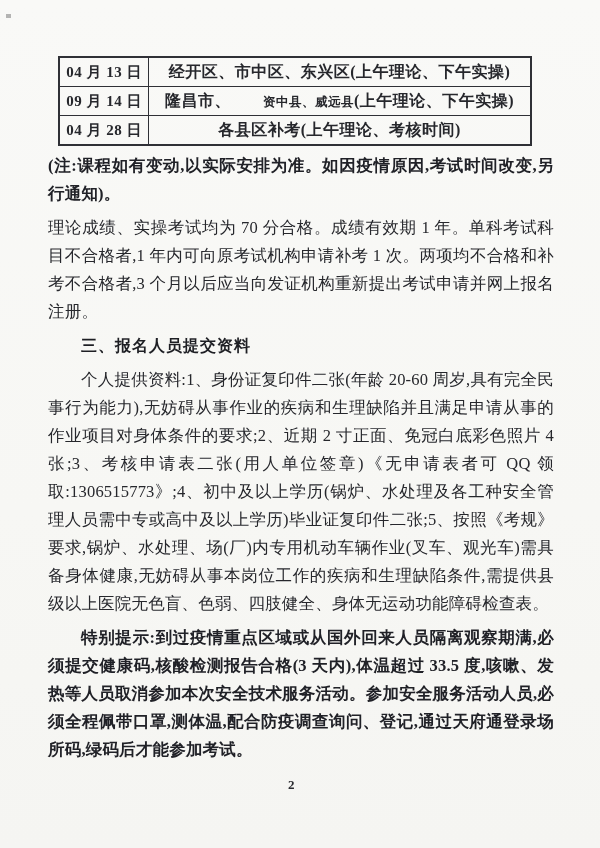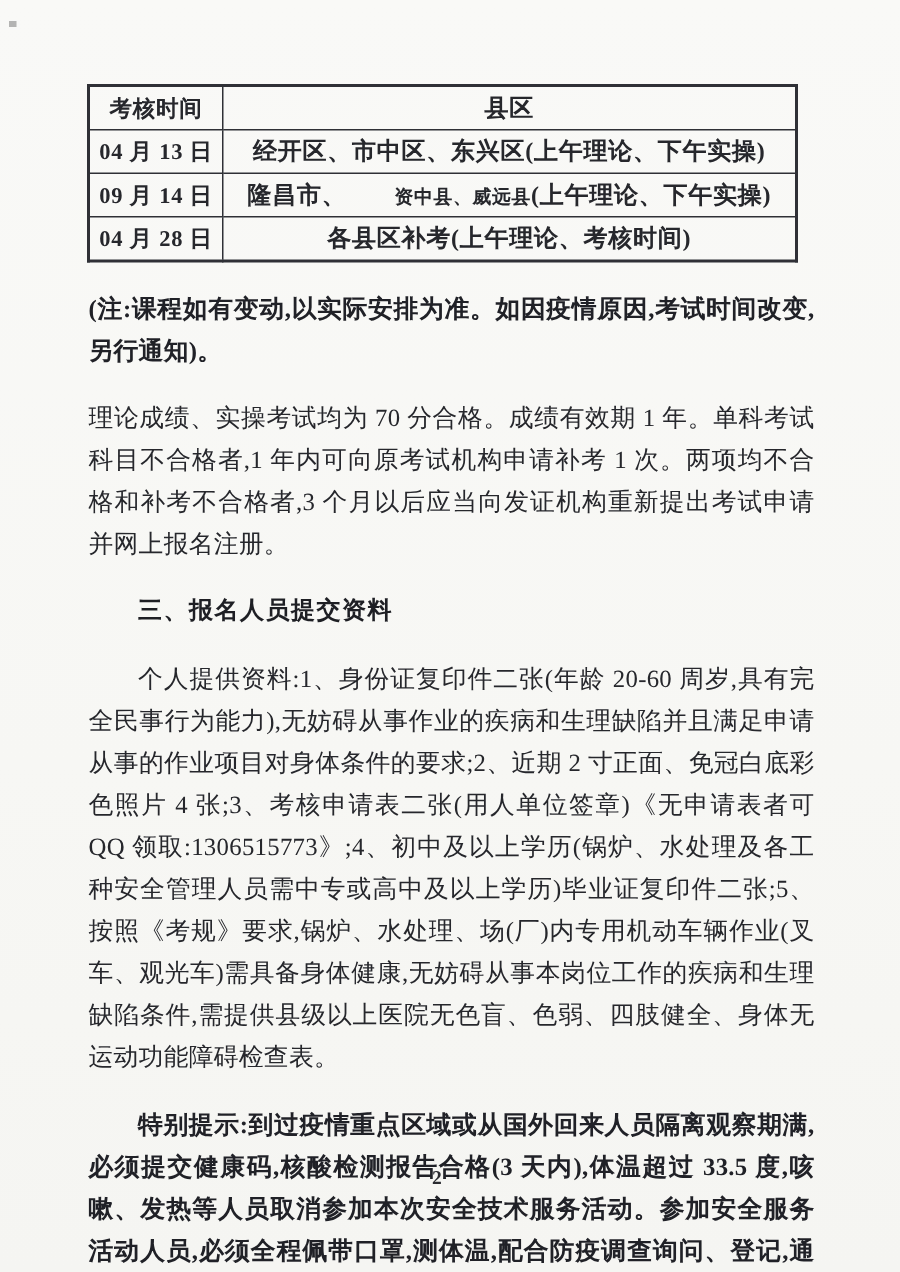--- a/index.html
+++ b/index.html
@@ -42,21 +42,21 @@
     font-weight:bold;
     color:#26272c;
     padding:0 2px;
     letter-spacing:.5px;
   }
   table.schedule{border:2px solid #2f3036;}
   table.schedule .c1{width:84px;font-size:15px;}
   table.schedule .small{font-size:12.5px;margin-left:32px;}
   
   .content p,.content h3{
-    margin:17px;
+    margin:6px;
     font-size:16.5px;
     line-height:28px;
     text-align:justify;
     letter-spacing:.2px;
   }
   .bold{font-weight:bold;color:#202127;}
   .indent{text-indent:33px;}
   h3.section{
     font-size:16px;
     font-weight:bold;
@@ -79,24 +79,20 @@
 <body>
 
 <div class="page">
   <div class="speck"></div>
 
   <div class="content">
 
     <table class="schedule">
       <tbody>
         <tr>
-          <th class="c1">考核时间</th>
-          <th>县区</th>
-        </tr>
-        <tr>
           <td class="c1">04 月 13 日</td>
           <td>经开区、市中区、东兴区(上午理论、下午实操)</td>
         </tr>
         <tr>
           <td class="c1">09 月 14 日</td>
           <td><span>隆昌市、</span><span class="small">资中县、威远县</span><span>(上午理论、下午实操)</span></td>
         </tr>
         <tr>
           <td class="c1">04 月 28 日</td>
           <td>各县区补考(上午理论、考核时间)</td>

